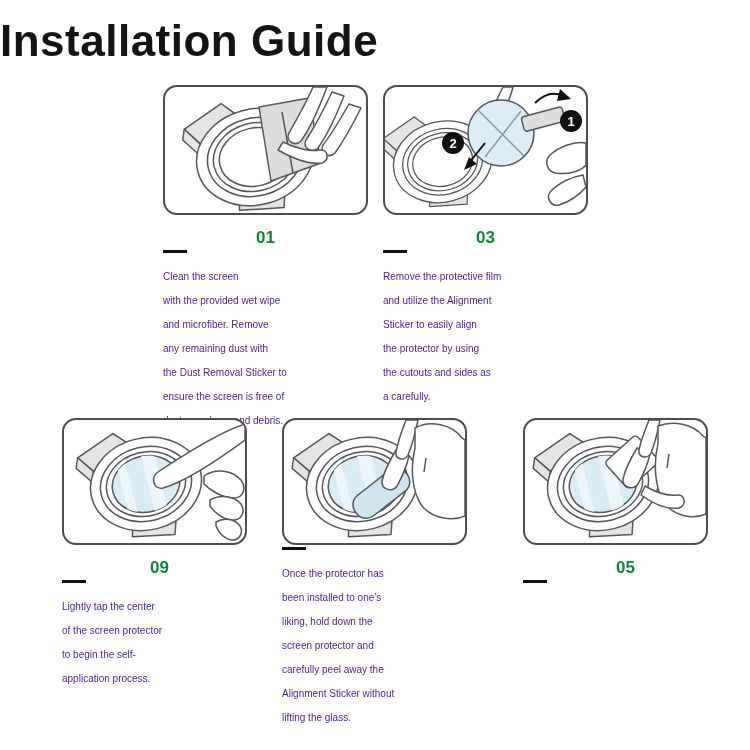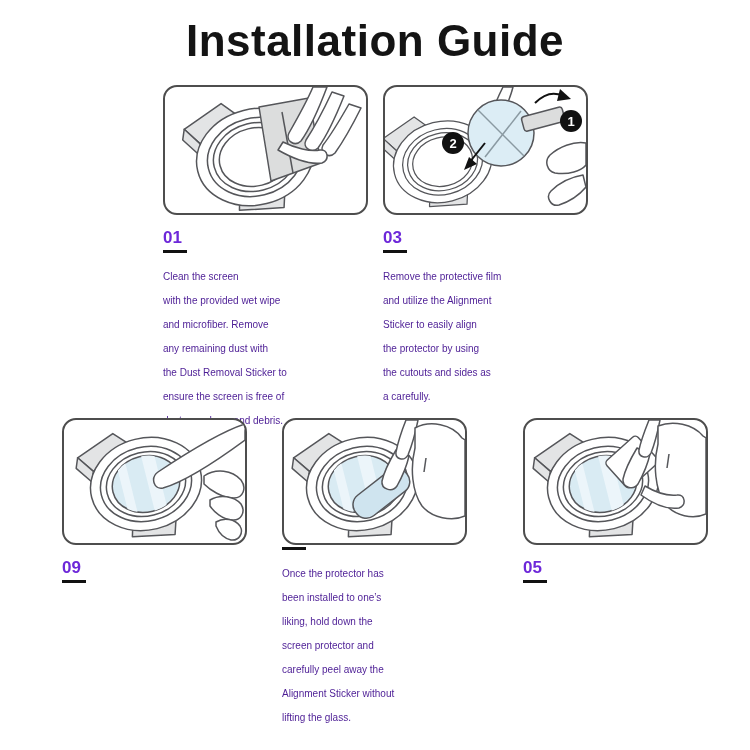--- a/index.html
+++ b/index.html
@@ -2,30 +2,30 @@
 <html><head>
 <meta charset="utf-8">
 <style>
   html,body{margin:0;padding:0;}
   .page{
     position:relative;width:750px;height:750px;background:#ffffff;
     font-family:"Liberation Sans",sans-serif;overflow:hidden;
   }
   .title{
     position:absolute;top:16px;left:0;width:750px;margin:0;
-    text-align:center;font-size:44px;font-weight:bold;color:#141414;
+    text-align:left;font-size:44px;font-weight:bold;color:#141414;
     letter-spacing:.5px;
   }
   .col{position:absolute;}
   .panel{
     box-sizing:border-box;border:2px solid #4d4d4d;border-radius:14px;
     background:#fff;overflow:hidden;
   }
   .panel svg{display:block;}
-  .num{margin-top:13px;font-size:17px;font-weight:bold;color:#6d28d9;}
+  .num{margin-top:13px;font-size:17px;font-weight:bold;color:#15803d;text-align:center;}
   .rule{width:24px;height:3px;background:#111;margin-top:2px;}
   .body{
     margin:12px 0 0;font-size:10px;line-height:24px;color:#4c1d95;
     white-space:pre-line;
   }
   .badge-label{font:bold 13px "Liberation Sans",sans-serif;}
 </style>
 </head>
 <body>
 
@@ -151,20 +151,24 @@
             <path d="M181 4 C156 12 118 36 94 52 C86 58 90 70 99 68 C126 60 162 34 181 20 Z"></path>
             <path d="M140 56 C152 48 168 50 177 60 C183 68 179 78 170 78 C158 78 146 70 140 64 Z"></path>
             <path d="M146 80 C156 74 170 76 177 84 C182 92 177 101 168 100 C158 99 150 92 146 86 Z"></path>
             <path d="M152 102 C160 97 171 99 176 106 C180 113 175 121 167 120 C159 118 154 111 152 106 Z"></path>
           </g>
         </g>
       </svg>
     </div>
     <div class="num">09</div>
     <div class="rule"></div>
+    <p class="body">Lightly tap the center
+of the screen protector
+to begin the self-
+application process.</p>
   </section>
 
   <section class="col" style="left:282px;top:418px;width:195px">
     <div class="panel" style="width:185px;height:127px">
       <svg width="181" height="123" viewBox="0 0 181 123">
         <defs>
             <clipPath id="f4">
               <ellipse cx="78" cy="64" rx="34" ry="28"></ellipse>
             </clipPath>
           </defs>

